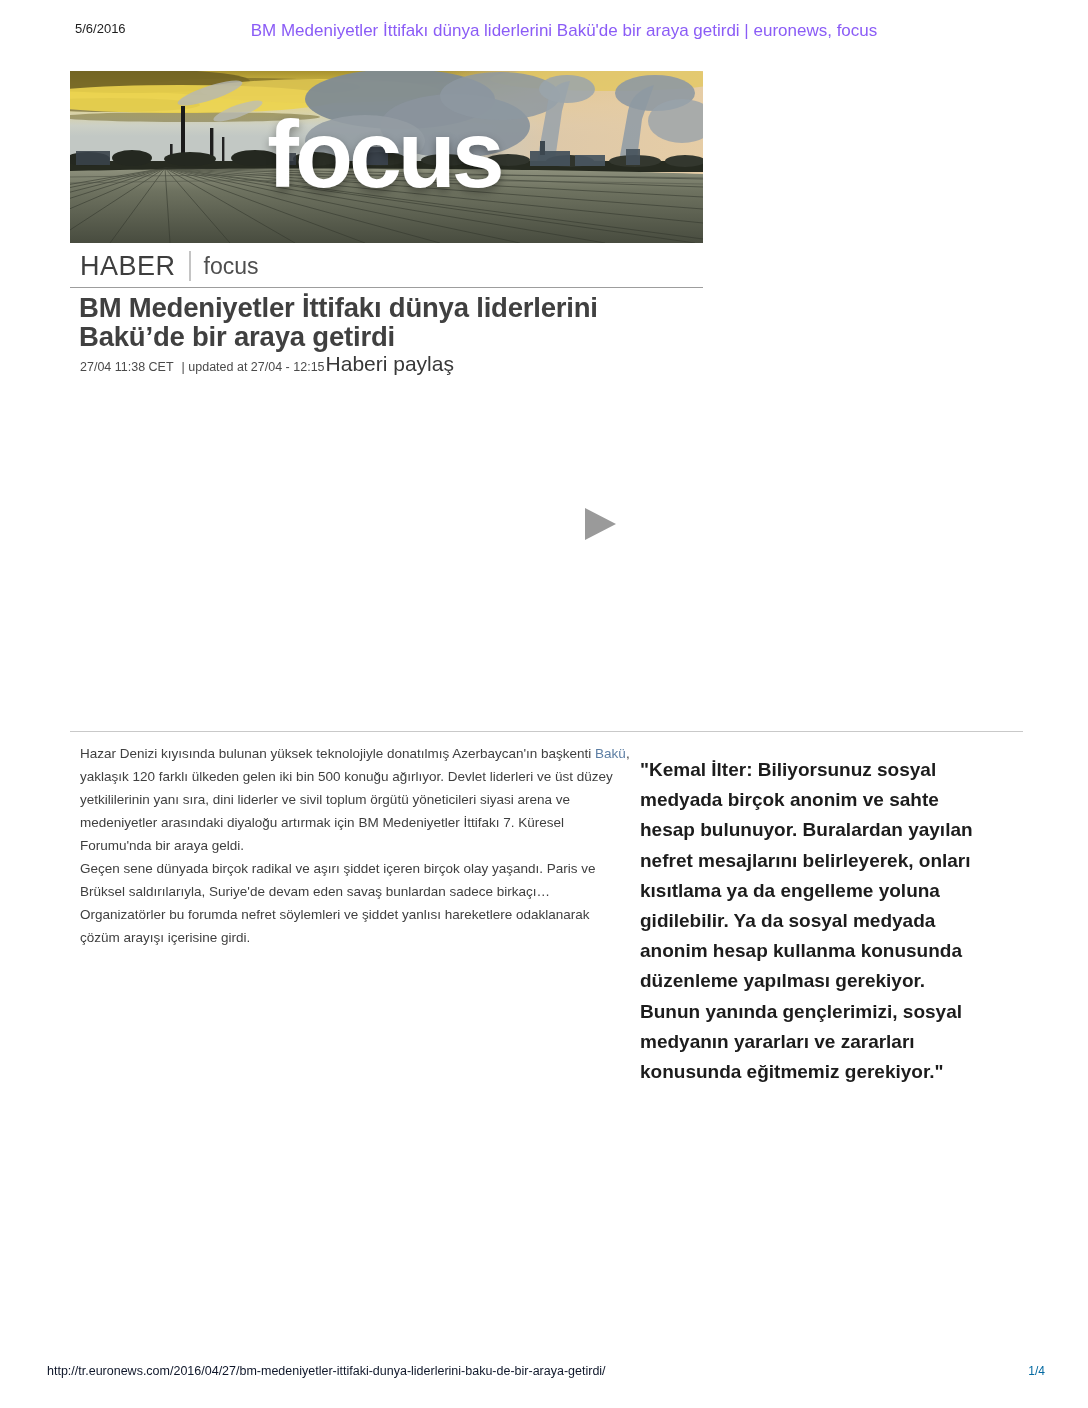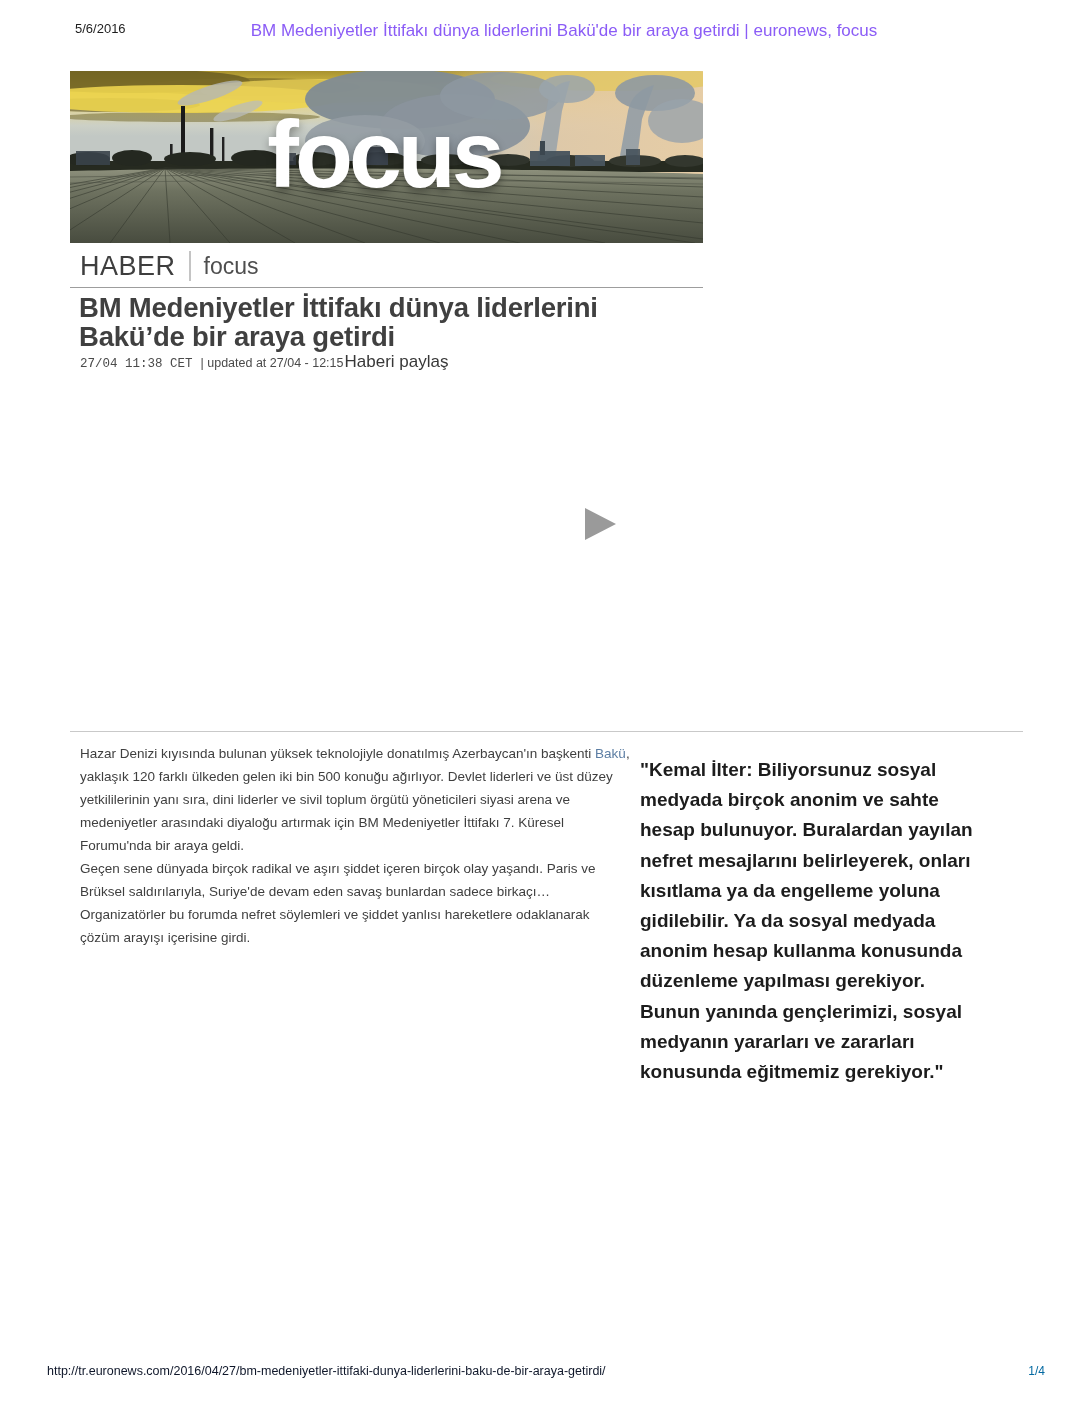--- a/index.html
+++ b/index.html
@@ -60,23 +60,23 @@
   
   .article-title {
     position: absolute; left: 79px; top: 293px; width: 560px;
     font-size: 27.5px; font-weight: bold; color: #404040;
     line-height: 29px; letter-spacing: -0.2px;
   }
   .article-meta {
     position: absolute; left: 80px; top: 352px;
     display: flex; align-items: baseline;
   }
-  .meta-time { font-size: 12.5px; color: #4a4a4a; font-family: Liberation Mono, monospace; }
+  .meta-time { font-size: 12.5px; color: #4a4a4a; }
   .meta-updated { font-size: 12.5px; color: #4a4a4a; margin-left: 8px; }
-  .share-link { font-size: 17px; color: #383838; margin-left: 1px; cursor: pointer; }
+  .share-link { font-size: 21px; color: #383838; margin-left: 1px; cursor: pointer; }
 
   
   .video-area {
     position: absolute; left: 80px; top: 395px; width: 900px; height: 300px;
   }
   .play-button {
     position: absolute; left: 505px; top: 113px;
     width: 0; height: 0; cursor: pointer;
     border-left: 31px solid #9a9a9a;
     border-top: 16px solid transparent;

